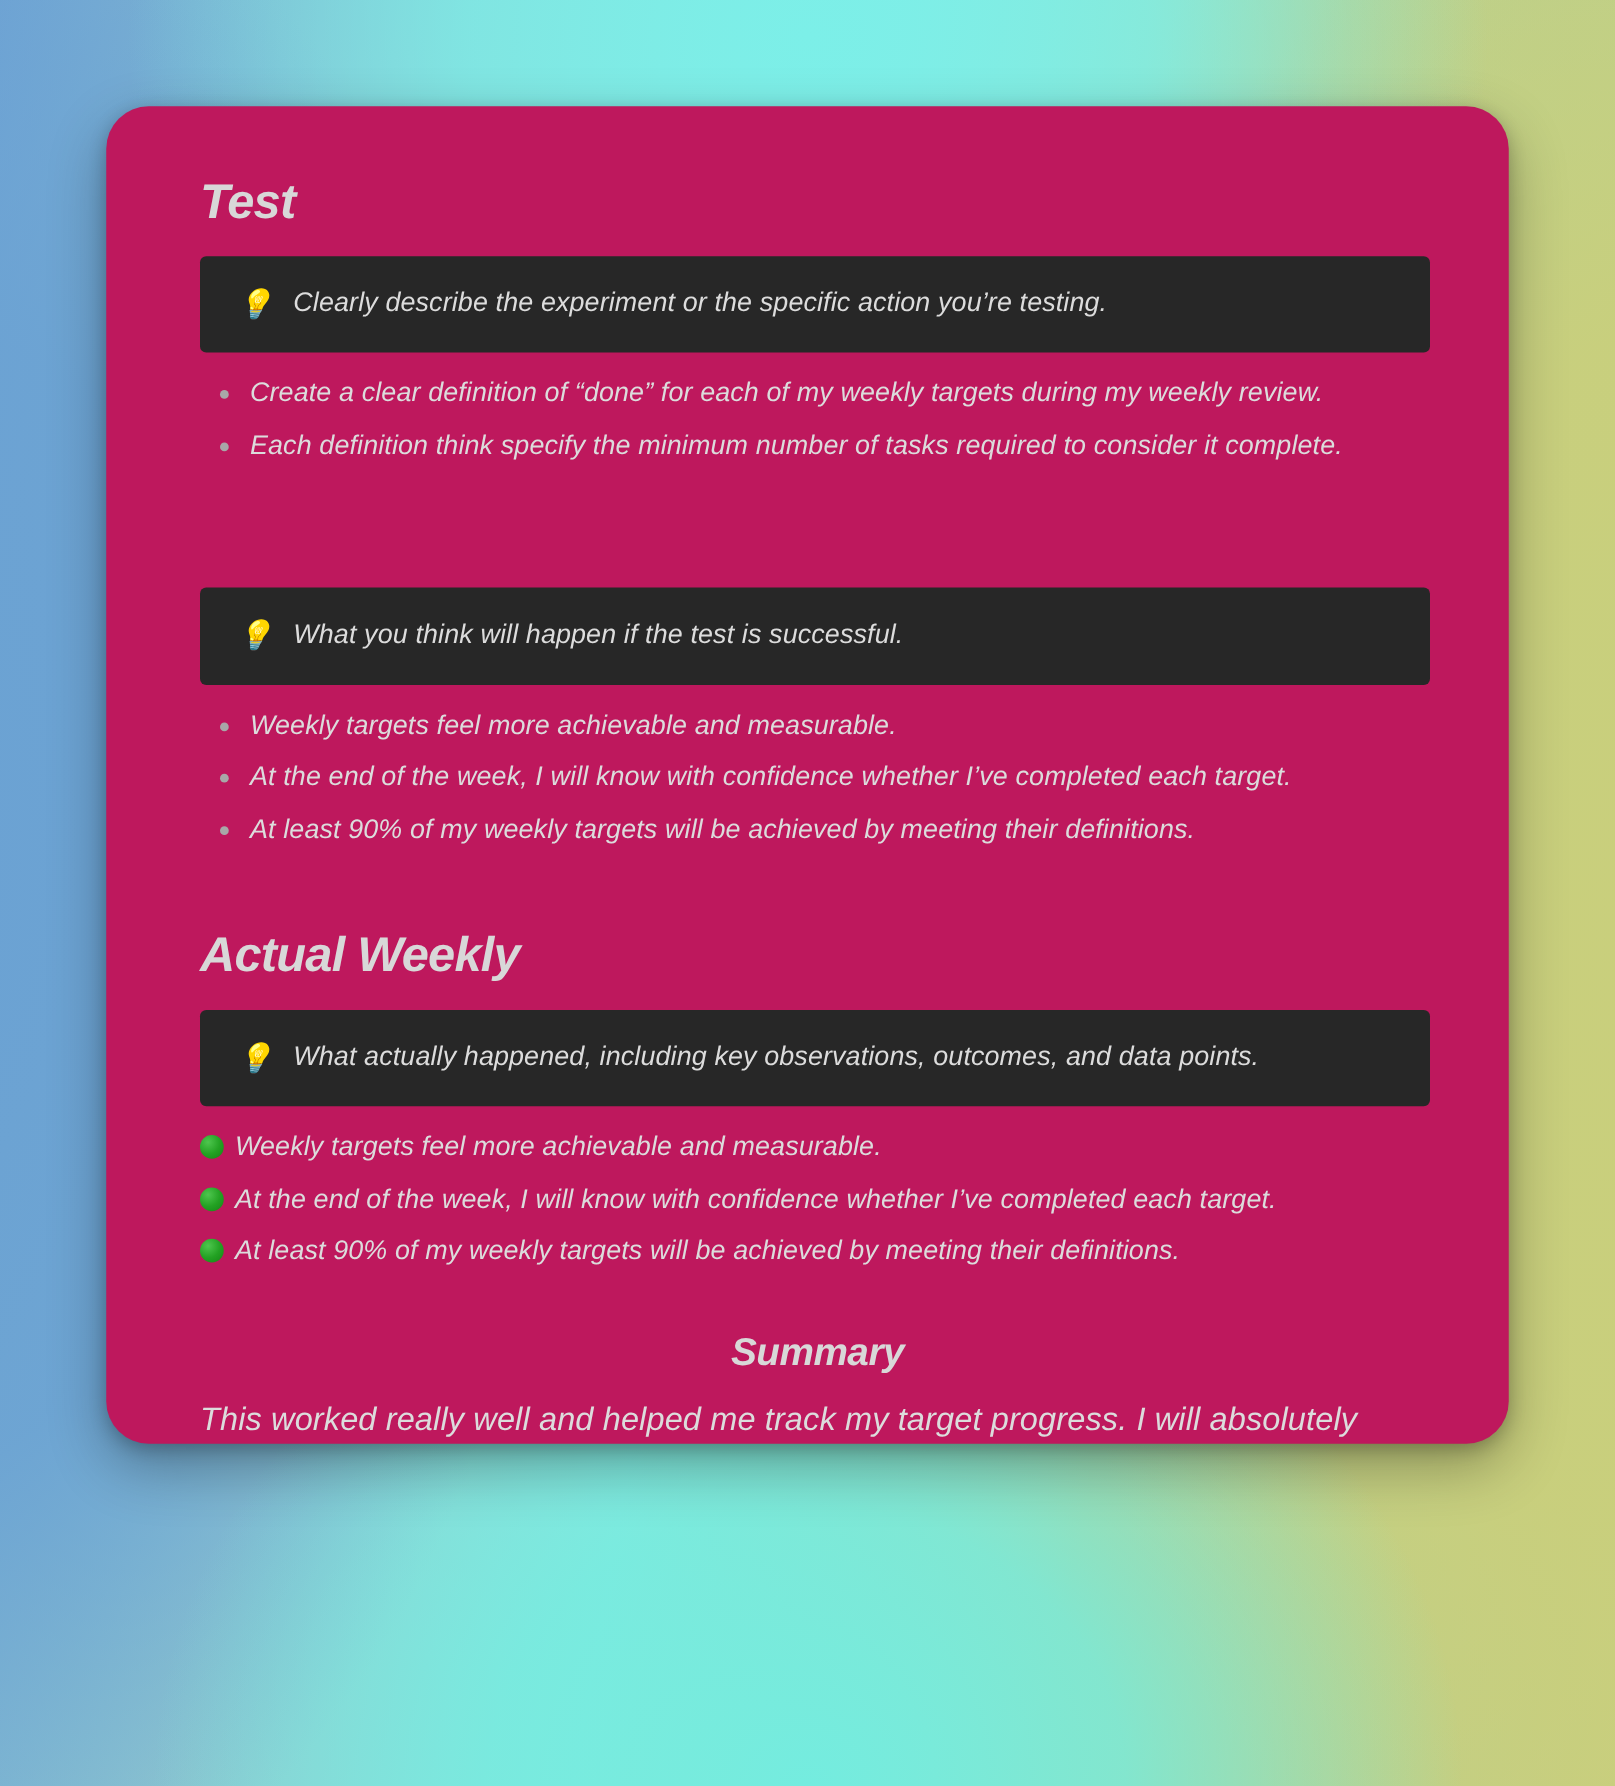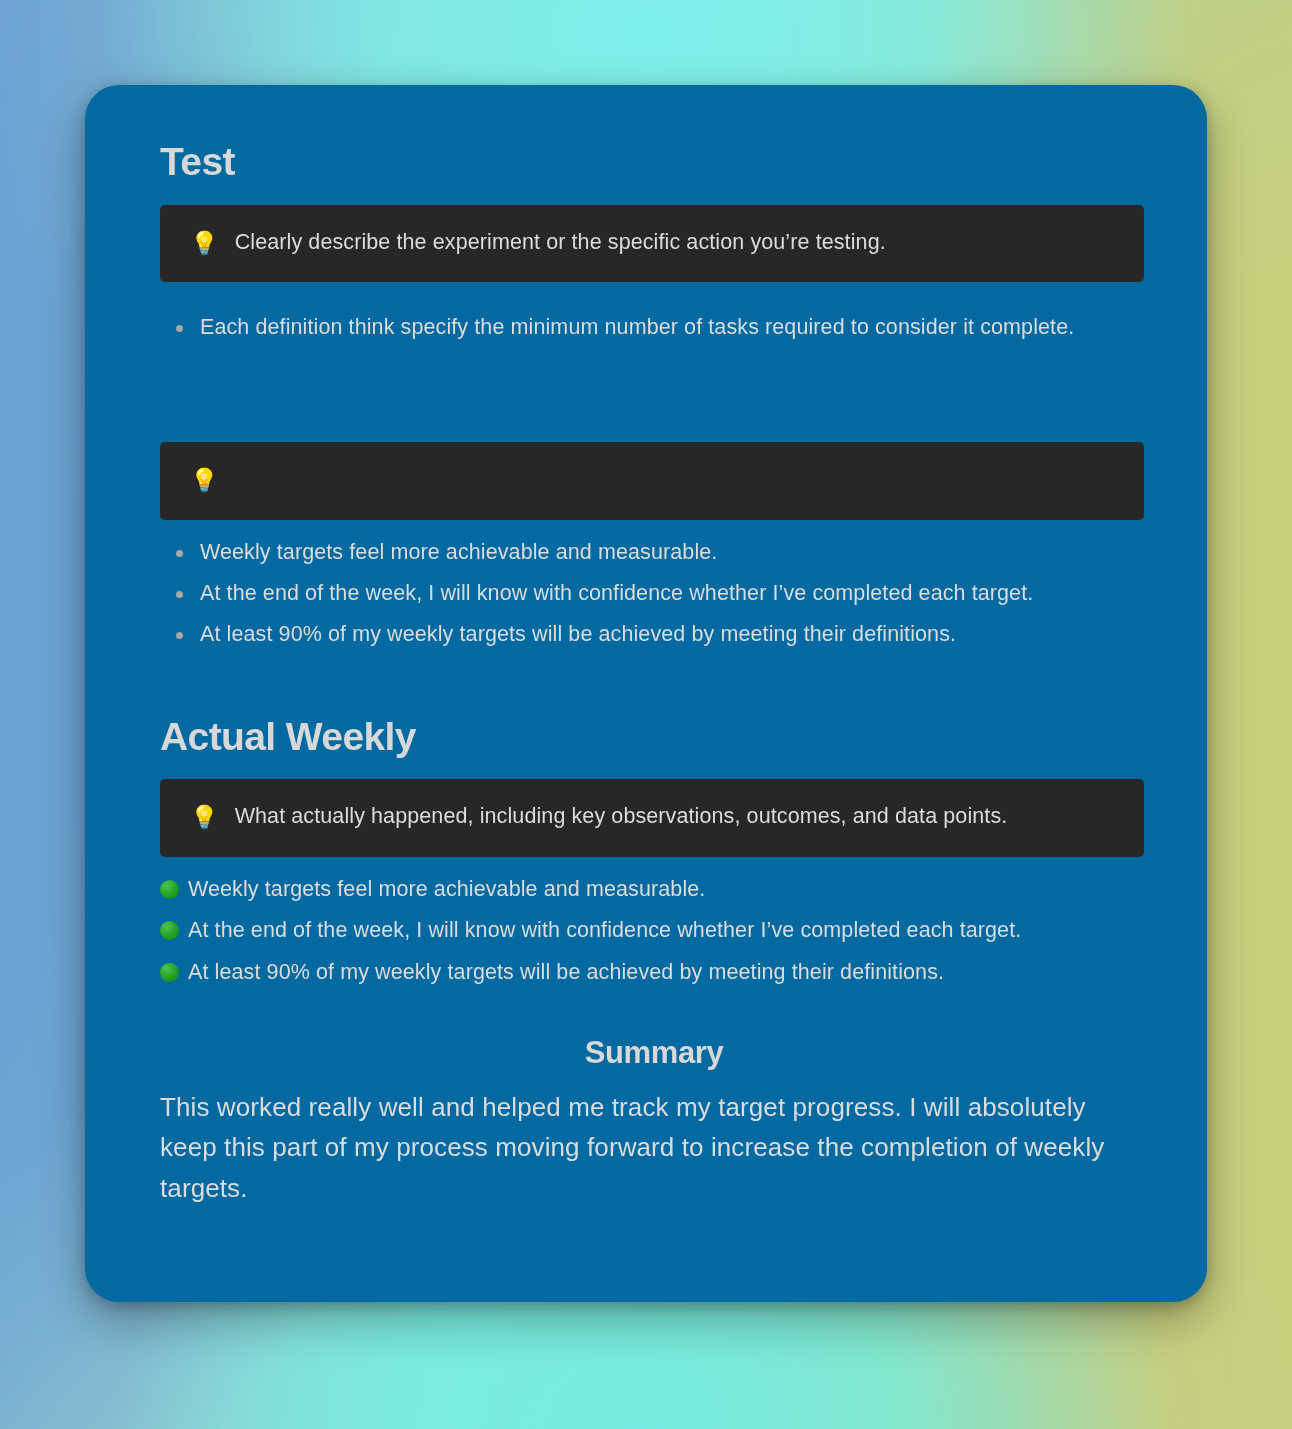--- a/index.html
+++ b/index.html
@@ -29,26 +29,27 @@
       radial-gradient(ellipse 40% 40% at 100% 6%,  #bed089 0%,  rgba(190,208,137,0) 70%),
       linear-gradient(100deg, #6fa4d4 0%, #8ec8cf 26%, #8ee6df 46%, #b4d196 70%, #c8ce7e 100%);
   }
 
   
   #card {
     position: absolute;
     left: 85px;
     top: 85px;
     width: 1122px;
-    height: 1217px;
-    background: #0369a1;
+    height: 1070px;
+    background: #be185d;
     border-radius: 34px;
     box-shadow: 0 18px 46px rgba(0,0,0,0.30),
                 0 4px 14px rgba(0,0,0,0.22);
     overflow: hidden;
+    font-style: italic;
   }
 
   #card-inner {
     position: absolute;
     left: 75px;
     top: 55px;
     width: 988px;
   }
 
   
@@ -171,31 +172,33 @@
     <h1 class="section-title">Test</h1>
     <div class="gap-title-callout"></div>
 
     <div class="callout">
       <span class="bulb">💡</span>
       <span class="callout-text">Clearly describe the experiment or the specific action you’re testing.</span>
     </div>
     <div class="gap-callout-list"></div>
 
     <ul class="bullets">
+      <li>Create a clear definition of “done” for each of my weekly targets during my weekly review.</li>
       <div class="li-space"></div>
       <li>Each definition think specify the minimum number of tasks required to consider it complete.</li>
       <div class="li-space"></div>
     </ul>
 
     <div class="gap-section"></div>
 
     <div class="gap-title-callout"></div>
 
     <div class="callout">
       <span class="bulb">💡</span>
+      <span class="callout-text">What you think will happen if the test is successful.</span>
     </div>
     <div class="gap-callout-list"></div>
 
     <ul class="bullets">
       <li>Weekly targets feel more achievable and measurable.</li>
       <div class="li-space"></div>
       <li>At the end of the week, I will know with confidence whether I’ve completed each target.</li>
       <div class="li-space"></div>
       <li>At least 90% of my weekly targets will be achieved by meeting their definitions.</li>
     </ul>

